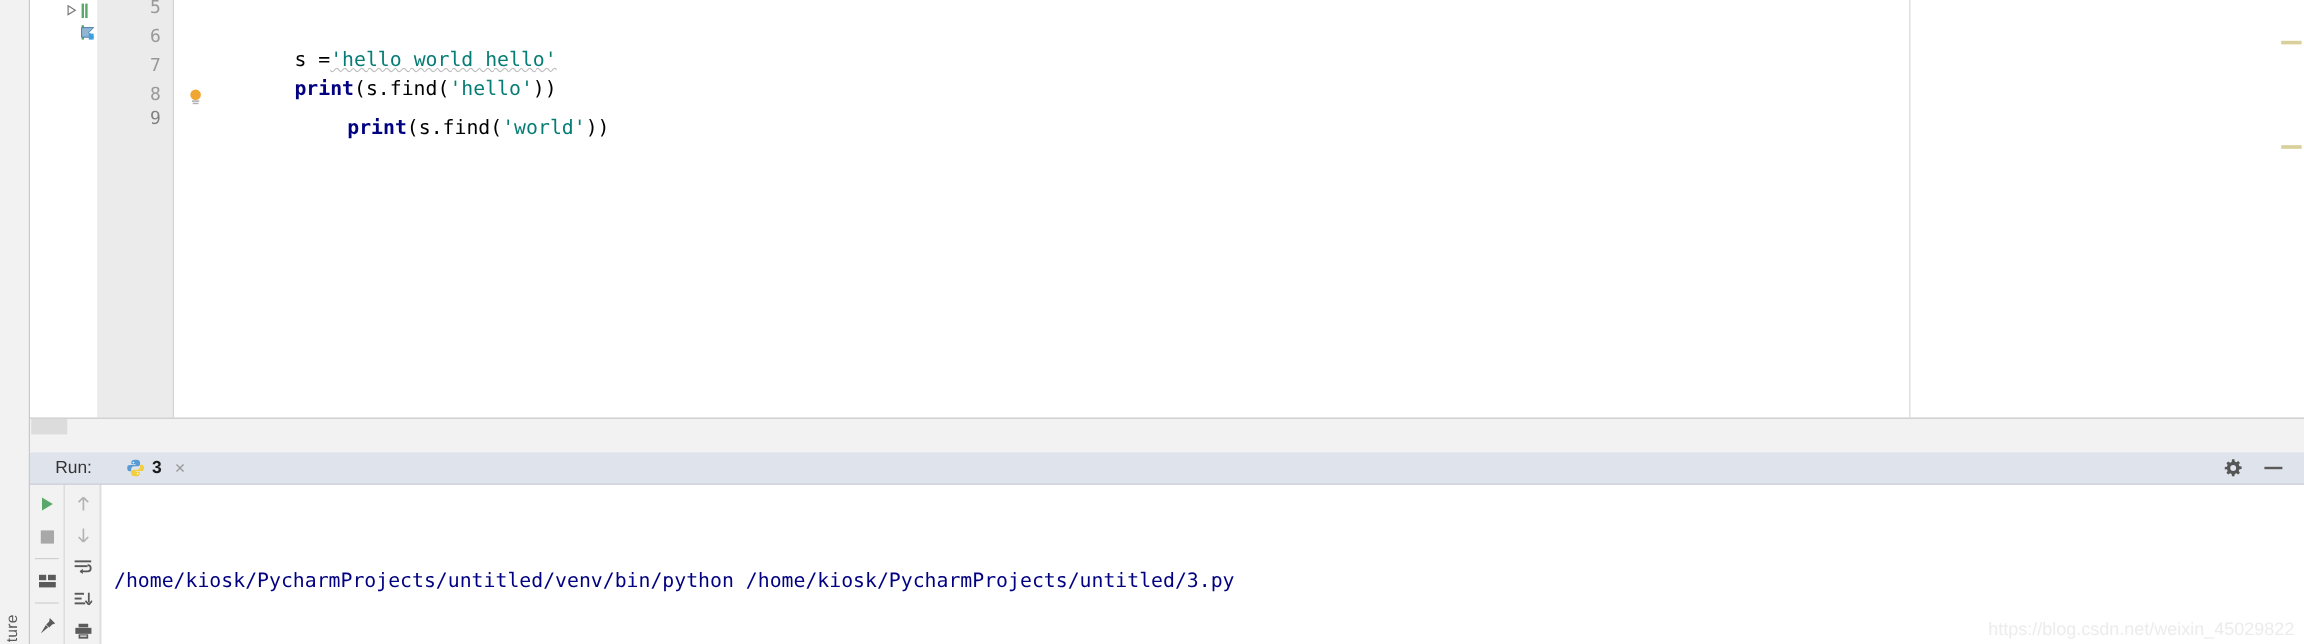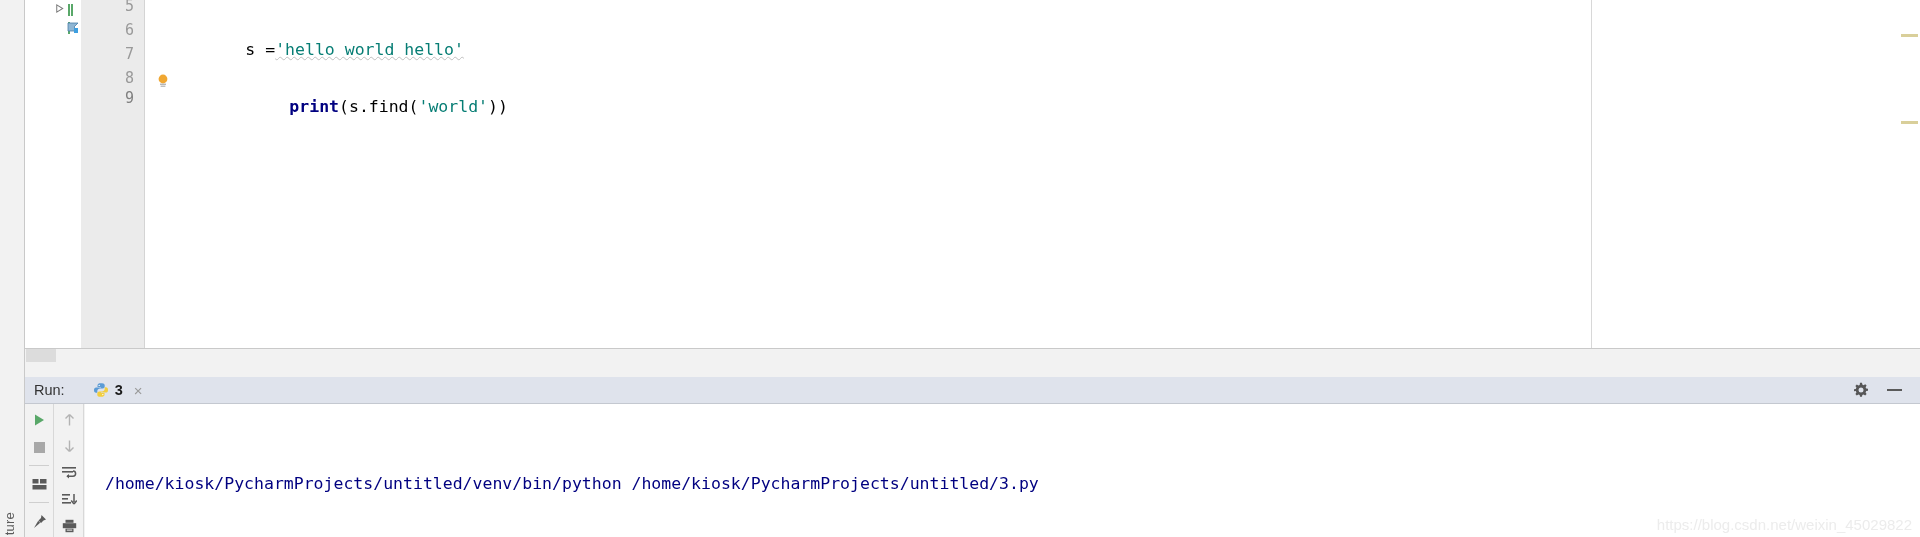--- a/index.html
+++ b/index.html
@@ -107,21 +107,21 @@
   }
 
   
   .run-window {
     position: absolute; left: 0; top: 377px; width: 1920px; height: 160px;
     background: #f2f2f2;
   }
   .run-tabbar {
     position: absolute; left: 25px; top: 0; width: 1895px; height: 27px;
     background: #dfe3ec; border-bottom: 1px solid #c4c8d0;
-    display: flex; align-items: center;
+    display: flex; align-items: center; padding-left: 12px;
   }
   .run-label {
     margin-left: 9px; font-size: 14.5px; color: #333333;
     font-family: "Liberation Sans", sans-serif;
   }
   .run-tab {
     display: flex; align-items: center; gap: 6px; margin-left: 28px;
   }
   .py-icon { width: 16px; height: 16px; display: block; }
   .run-tab-name { font-size: 14.5px; color: #1a1a1a; font-weight: bold; }
@@ -156,21 +156,21 @@
   .tb-btn { width: 22px; height: 22px; display: flex; align-items: center; justify-content: center; }
   .tb-sep { width: 20px; height: 1px; background: #cfcfcf; margin: 2px 0; }
 
   
   .console {
     position: absolute; left: 85px; top: 27px; width: 1835px; height: 133px;
     background: #ffffff; padding: 5px 0 0 10px;
     font-family: "DejaVu Sans Mono", monospace; font-size: 16.5px;
     line-height: 30px; white-space: pre;
   }
-  .console-cmd { color: #000080; margin-left: 10px; }
+  .console-cmd { color: #000080; }
 
   .watermark {
     position: absolute; right: 8px; bottom: 4px;
     font-size: 15px; color: #ececec;
     font-family: "Liberation Sans", sans-serif;
     pointer-events: none;
   }
 </style>
 </head>
 <body>
@@ -204,20 +204,23 @@
         <div class="ln" style="top:66px;">8</div>
         <div class="ln active" style="top:86px;">9</div>
       </div>
 
       <div class="code-area">
 
         <div class="code-line" style="top:14px;">
           <span class="tok-plain">s =</span><span class="tok-str squiggle">'hello world hello'</span>
         </div>
 
+        <div class="code-line" style="top:38px;">
+          <span class="tok-kw">print</span><span class="tok-plain">(s.find(</span><span class="tok-str">'hello'</span><span class="tok-plain">))</span>
+        </div>
 
         <div class="code-line" style="top:71px;padding-left:44px;">
           <span class="tok-kw">print</span><span class="tok-plain">(s.find(</span><span class="tok-str">'world'</span><span class="tok-plain">))</span>
         </div>
 
 
         <svg class="bulb" style="left:11px; top:74px;" viewBox="0 0 12 14">
           <circle cx="6" cy="5" r="4.4" fill="#f0a732"></circle>
           <rect x="3" y="9.6" width="6" height="1.3" fill="#b0b0b0"></rect>
           <rect x="3.6" y="11.6" width="4.8" height="1.2" fill="#b0b0b0"></rect>

